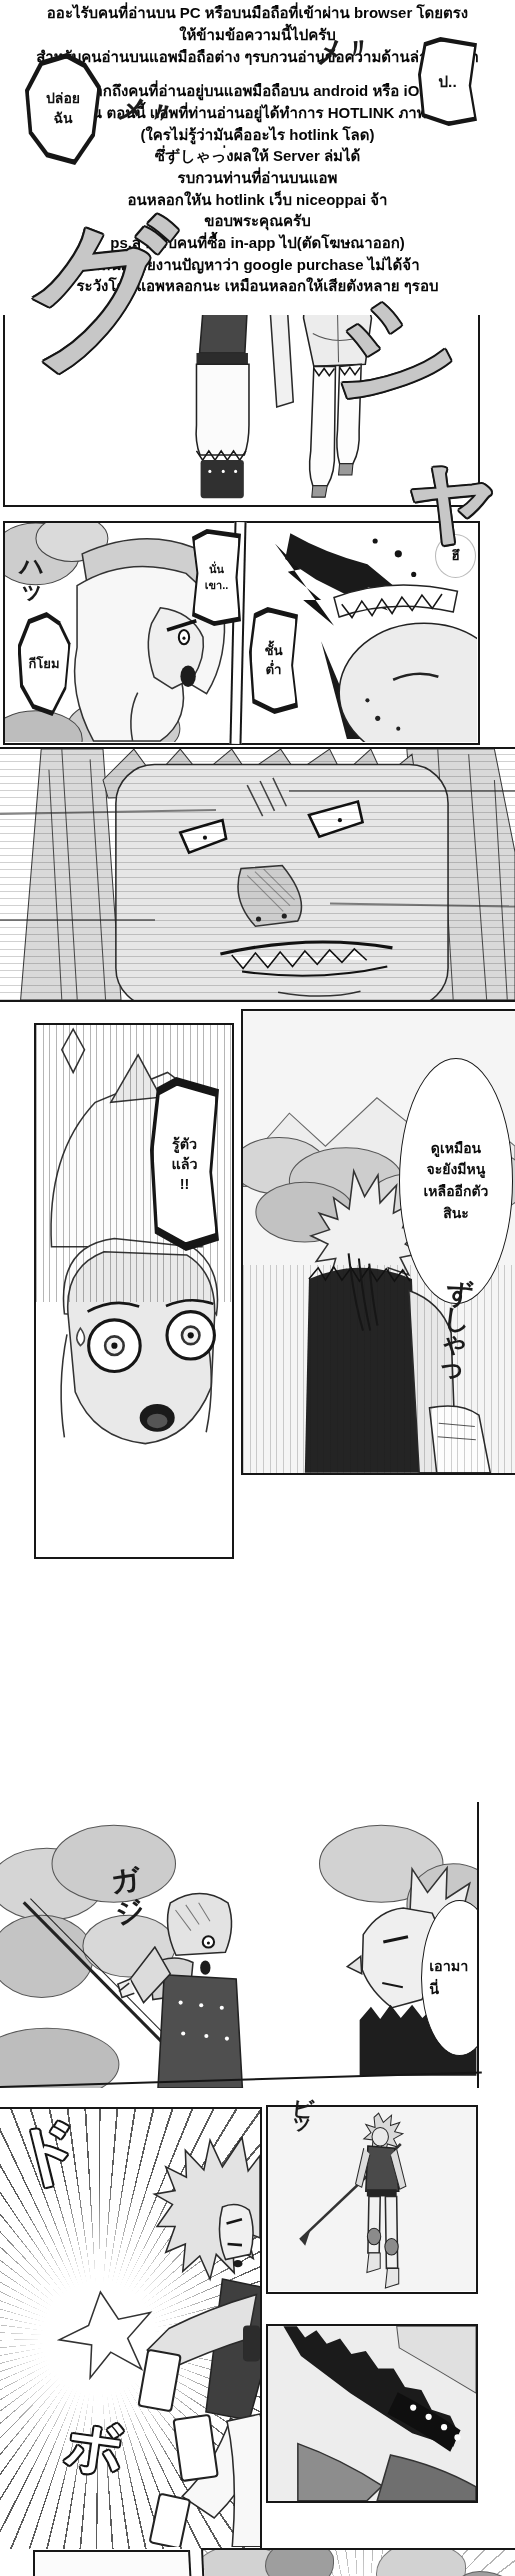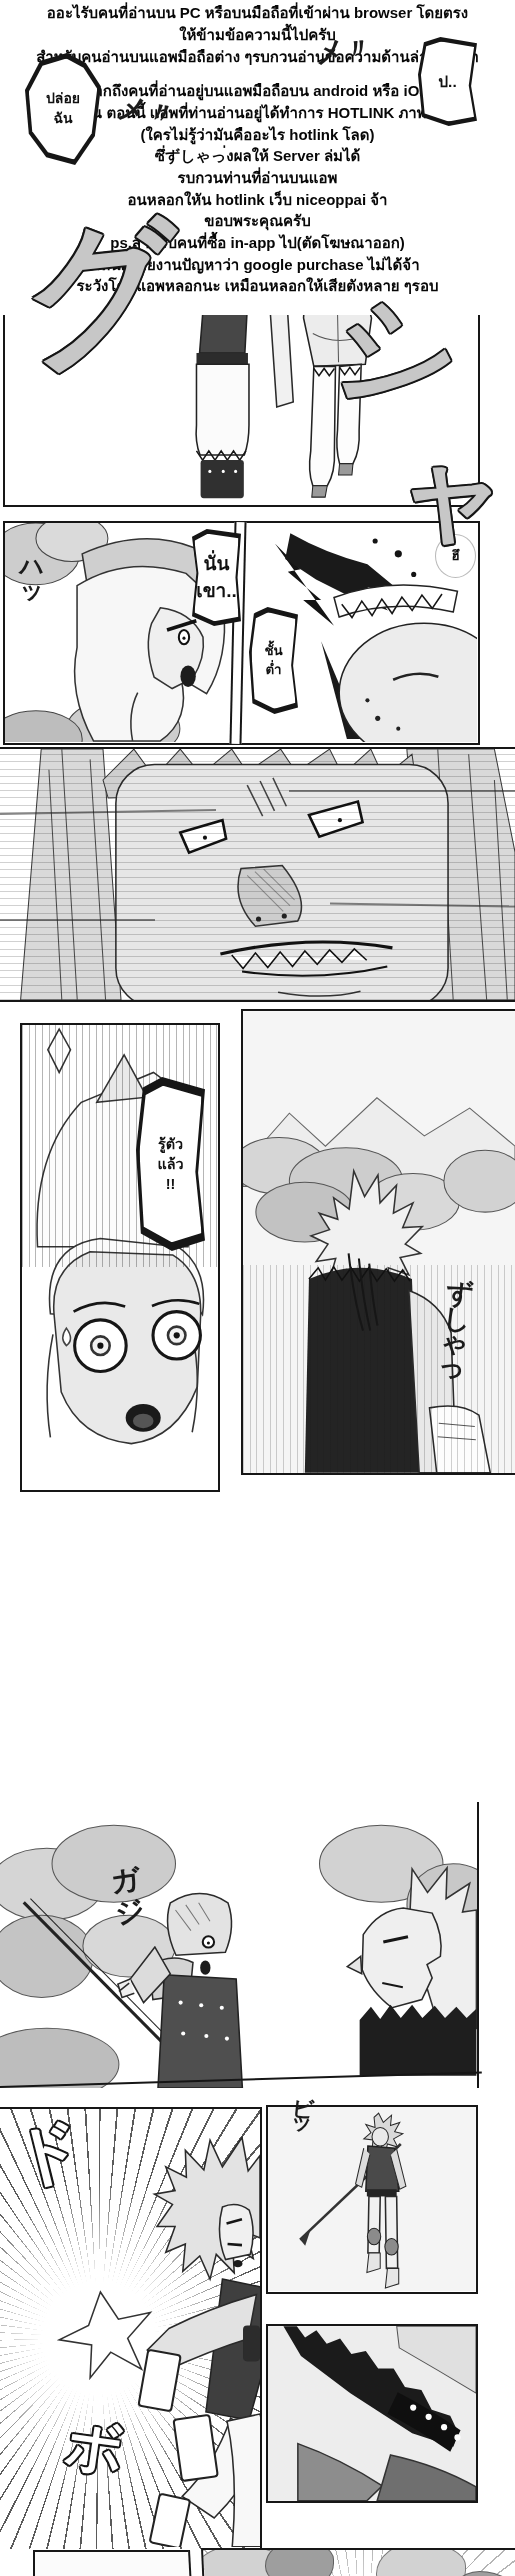--- a/index.html
+++ b/index.html
@@ -160,23 +160,30 @@
       <circle cx="260" cy="380" r="5" fill="#222"></circle>
         <circle cx="300" cy="400" r="4" fill="#222"></circle>
         <circle cx="240" cy="345" r="4" fill="#222"></circle>
     </svg>
   </div>
   <div class="bline" style="left:232px;top:522px;width:7.7px;height:222px;background:#fff;border-left:2.1px solid #161616;border-right:2.1px solid #161616;transform:rotate(1.3deg);"></div>
   <span class="sfx plain vtext" style="left:20.6px;top:545px;font-size:24px;">ハッ</span>
   <div class="jag shape-c" style="left:192px;top:529px;width:49px;height:97px;">
     <div class="out"></div>
       <div class="in"></div>
-    <div class="txt" style="font-size:19px;">
+    <div class="txt" style="font-size:11px;">
       <span>นั่น</span>
       <span>เขา..</span>
+    </div>
+  </div>
+  <div class="jag shape-a" style="left:17.5px;top:612px;width:53px;height:104px;">
+    <div class="out"></div>
+      <div class="in"></div>
+    <div class="txt" style="font-size:13px;">
+      <span>กีโยม</span>
     </div>
   </div>
   <div class="bubble cloud" style="left:435px;top:534px;width:41px;height:44px;font-size:13.4px;">
     <span>ฮึ</span>
   </div>
   <div class="jag shape-b" style="left:249px;top:607px;width:49px;height:107px;">
     <div class="out"></div>
       <div class="in"></div>
     <div class="txt" style="font-size:13.4px;">
       <span>ชั้น</span>
@@ -206,21 +213,21 @@
       <path d="M470,432 Q620,452 752,422" stroke="#111" stroke-width="4" fill="none"></path>
       <path d="M540,472 Q630,488 700,470" stroke="#333" stroke-width="3" fill="none"></path>
     </svg>
     <div class="fx hlines"></div>
     <div class="streak" style="left:0;top:62px;width:216px;transform:rotate(-1deg);"></div>
     <div class="streak" style="left:289px;top:41px;width:227px;"></div>
     <div class="streak" style="left:0;top:170px;width:155px;"></div>
     <div class="streak" style="left:330px;top:155px;width:185px;transform:rotate(1deg);"></div>
   </div>
 
-  <div class="panel" style="left:20px;top:1023px;width:200px;height:469px;">
+  <div class="panel" style="left:34px;top:1023px;width:200px;height:536px;">
     <div class="fx vlines" style="height:52%;opacity:.8;"></div>
     <svg width="196" height="448" viewBox="0 0 380 869">
       <polygon points="72,8 94,48 72,92 50,48" fill="#fff" stroke="#333" stroke-width="3"></polygon>
       <path d="M30,430 Q20,250 115,150 L255,92 Q330,140 330,260 L322,430 Z" fill="#fcfcfc" stroke="#333" stroke-width="3"></path>
       <path d="M145,150 L198,58 L242,140 Z" fill="#e9e9e9" stroke="#333" stroke-width="3"></path>
       <path d="M55,560 Q40,428 152,414 L302,430 Q362,470 350,562 L320,520 Q300,470 260,464 L150,470 Q92,480 80,562 Z" fill="#fbfbfb" stroke="#333" stroke-width="3"></path>
       <path d="M62,560 Q55,470 132,440 L292,446 Q352,482 346,572 L340,702 Q300,802 212,812 Q112,802 76,712 Z" fill="#e9e9e9" stroke="#333" stroke-width="3"></path>
       <path d="M60,600 Q40,700 55,800 M330,600 Q350,690 330,790" stroke="#333" stroke-width="3" fill="none"></path>
       <circle cx="152" cy="622" r="50" fill="#fff" stroke="#161616" stroke-width="6"></circle>
       <circle cx="152" cy="622" r="18" fill="#f1f1f1" stroke="#333" stroke-width="5"></circle>
@@ -255,20 +262,26 @@
       <ellipse cx="470" cy="330" rx="80" ry="60" fill="#d2d2d2" stroke="#555" stroke-width="2"></ellipse>
       <polygon points="215,310 236,360 262,318 266,372 298,338 292,392 330,372 310,420 348,418 315,452 345,470 305,478 322,512 282,498 286,540 254,512 248,552 226,514 202,548 200,502 168,522 180,480 142,486 165,452 132,436 168,424 148,392 184,404 176,362 206,384" fill="#f1f1f1" stroke="#333" stroke-width="3"></polygon>
       <path d="M128,520 q100,-44 200,0 l14,376 -222,0 Z" fill="#242424"></path>
       <path d="M128,520 l18,-22 14,24 16,-26 16,26 18,-24 16,26 18,-26 16,26 18,-24 16,24 16,-22 14,22" stroke="#111" stroke-width="3" fill="none"></path>
       <path d="M322,542 q62,22 82,82 l10,272 -72,0 Z" fill="#e8e8e8" stroke="#2a2a2a" stroke-width="3"></path>
       <path d="M205,470 q10,90 28,150 M225,480 q8,80 22,140 M245,490 q6,70 16,120" stroke="#161616" stroke-width="4" fill="none"></path>
       <path d="M362,770 q60,-12 96,14 l22,112 -104,0 Z" fill="#fdfdfd" stroke="#2a2a2a" stroke-width="3"></path>
       <path d="M380,800 l70,6 M378,826 l74,6" stroke="#555" stroke-width="2"></path>
     </svg>
     <div class="fx vlines" style="top:55%;height:45%;opacity:.5;"></div>
+    <div class="bubble ellipse" style="left:156px;top:47px;width:114px;height:246px;font-size:14px;line-height:1.55;">
+      <span>ดูเหมือน</span>
+      <span>จะยังมีหนู</span>
+      <span>เหลืออีกตัว</span>
+      <span>สินะ</span>
+    </div>
   </div>
   <span class="sfx plain vtext" style="left:444px;top:1257px;font-size:27px;transform:rotate(6deg);">ずしゃっ</span>
 
   <div id="notice">
     <div class="nline">ออะไรับคนที่อ่านบน PC หรือบนมือถือที่เข้าผ่าน browser โดยตรง</div>
     <div class="nline">ให้ข้ามข้อความนี้ไปครับ</div>
     <div class="nline">สำหรับคนอ่านบนแอพมือถือต่าง ๆรบกวนอ่านข้อความด้านล่างด้วยจ้า</div>
     <div class="nline gap">ฝากถึงคนที่อ่านอยู่บนแอพมือถือบน android หรือ iOS</div>
     <div class="nline">ณ ตอนนี้ แอพที่ท่านอ่านอยู่ได้ทำการ HOTLINK ภาพ</div>
     <div class="nline">(ใครไม่รู้ว่ามันคืออะไร hotlink โลด)</div>
@@ -307,20 +320,24 @@
         <circle cx="440" cy="460" r="4" fill="#fff"></circle>
       <path d="M300,282 l-48,62 26,46 52,-56 Z" fill="#dcdcdc" stroke="#2a2a2a" stroke-width="3"></path>
       <path d="M252,344 l-24,10 8,26 24,-8 M250,352 l-20,16" stroke="#2a2a2a" stroke-width="3" fill="#eee"></path>
       <polygon points="800,130 830,176 868,128 866,188 912,158 898,214 925,210 925,440 850,430 810,300 796,212" fill="#efefef" stroke="#333" stroke-width="3"></polygon>
       <path d="M705,258 q30,-48 78,-52 l56,10 q22,42 16,84 l-26,16 10,26 -20,42 -58,16 q-42,-32 -58,-74 Z" fill="#efefef" stroke="#2a2a2a" stroke-width="3"></path>
       <path d="M744,272 l48,-10" stroke="#161616" stroke-width="6"></path>
       <path d="M742,352 l40,8" stroke="#161616" stroke-width="4"></path>
       <path d="M700,300 l-26,20 28,14 Z" fill="#e6e6e6" stroke="#2a2a2a" stroke-width="3"></path>
       <path d="M698,424 l22,-26 18,24 20,-28 20,26 22,-26 20,26 24,-24 20,24 22,-22 20,22 19,-18 0,130 -227,0 Z" fill="#1e1e1e"></path>
     </svg>
+    <div class="bubble ellipse" style="left:421px;top:98px;width:77px;height:156px;font-size:14.4px;line-height:1.6;align-items:flex-start;padding-left:7.2px;">
+      <span>เอามา</span>
+      <span>นี่</span>
+    </div>
   </div>
   <div class="bline" style="left:0;top:2086px;width:482px;height:2.1px;transform-origin:left center;transform:rotate(-1.73deg);"></div>
   <span class="sfx plain vtext" style="left:112px;top:1845px;font-size:29px;transform:rotate(-8deg);">ガジ</span>
 
   <div class="panel noborder" style="left:0;top:2107px;width:262px;height:442px;border-top:2.1px solid #161616;border-right:2.1px solid #161616;">
     <div class="fx rays" style="--cx:38%;--cy:52%;"></div>
     <div class="fx burstmask" style="--cx:38%;--cy:52%;"></div>
     <svg width="260" height="438" viewBox="0 0 505 850" style="position:relative;z-index:2;">
       <polygon points="470,55 482,120 505,90 505,250 480,240 492,290 452,265 455,318 420,282 408,330 388,285 355,315 360,262 322,278 340,228 305,228 335,185 300,165 340,158 322,112 362,132 360,80 396,118 408,60 432,112" fill="#e3e3e3" stroke="#2a2a2a" stroke-width="3"></polygon>
       <path d="M432,190 q28,-12 52,6 q14,40 2,86 l-48,10 q-20,-50 -6,-102 Z" fill="#f0f0f0" stroke="#2a2a2a" stroke-width="3"></path>

